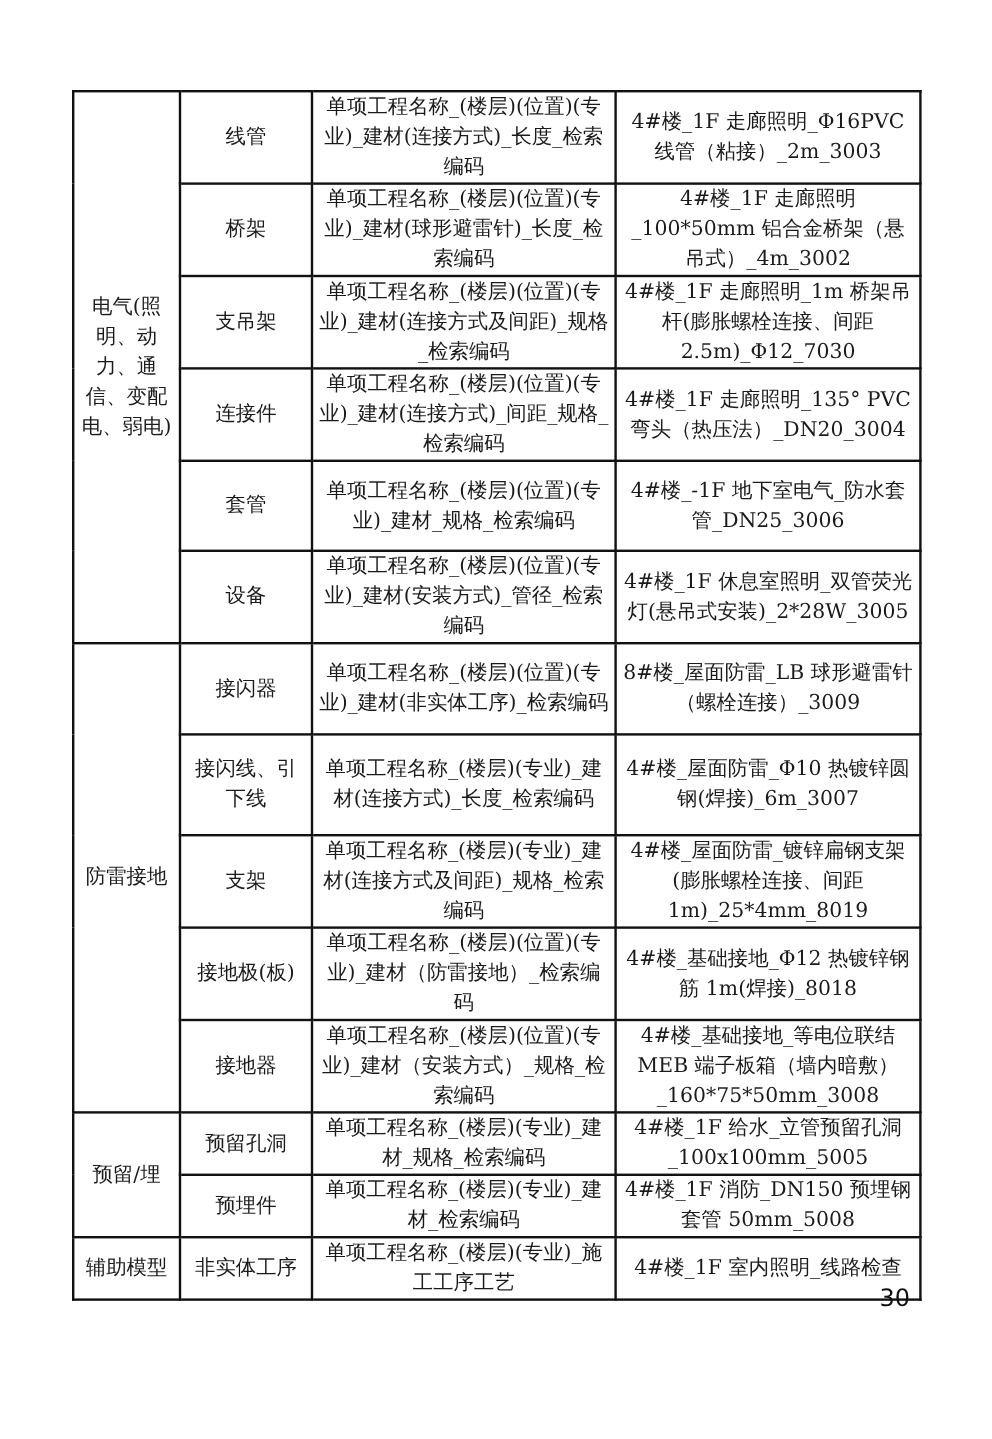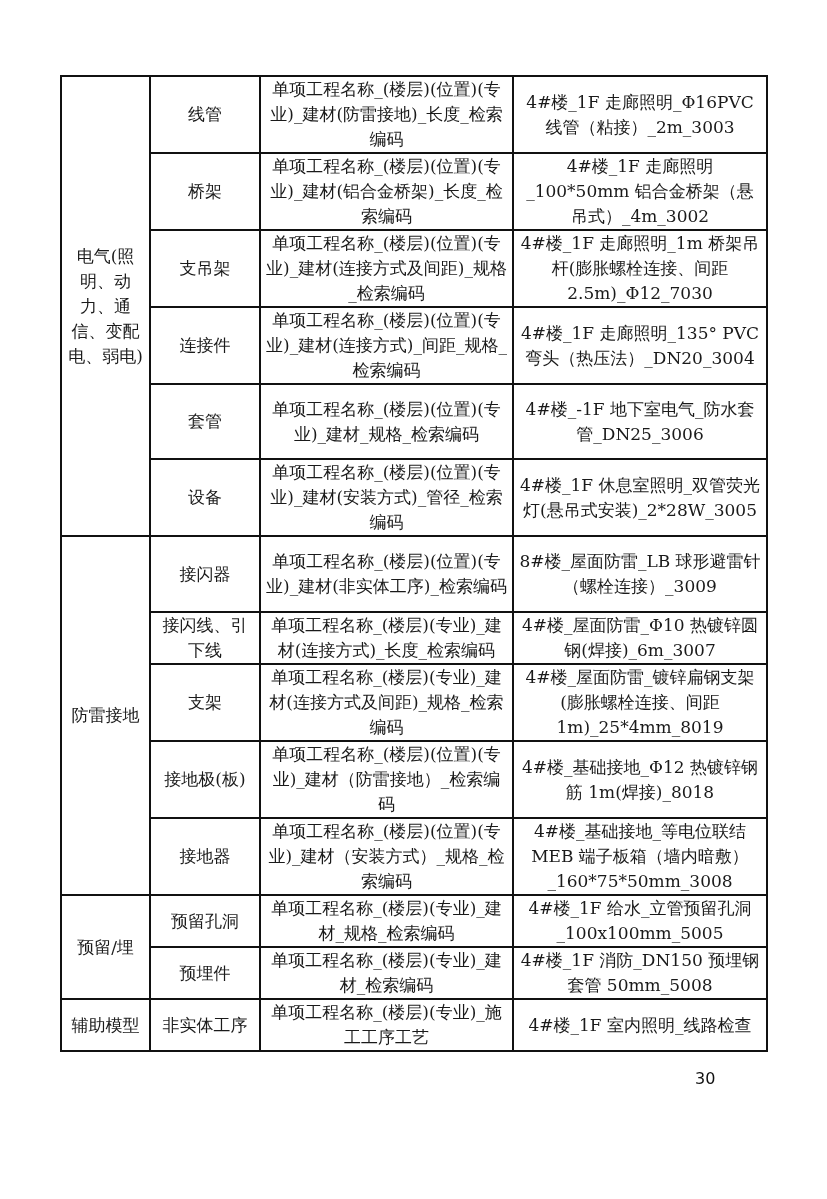--- a/index.html
+++ b/index.html
@@ -6,44 +6,44 @@
     body { width: 827px; height: 1199px; position: relative; overflow: hidden;
            font-family: "DejaVu Serif", "Liberation Serif", serif; color: #1a1a1a; }
     table.spec { position: absolute; left: 60px; top: 75px; width: 706px;
                  border-collapse: collapse; table-layout: fixed; }
     table.spec td { border: 2px solid #111; text-align: center; vertical-align: middle;
                     font-size: 17px; line-height: 25px; padding: 0 4px; overflow: hidden; }
     td.cat { font-size: 17px; line-height: 25px; padding: 0 6px; }
     td.sub { font-size: 17px; margin-left: 44px; }
     td.fmt { padding: 0 8px; }
     td.ex { padding: 0 6px; }
-    .page-number { position: absolute; left: 695px; top: 1069px; font-size: 16px;
+    .page-number { position: absolute; left: 733px; top: 1069px; font-size: 20px;
                    font-family: "DejaVu Sans", "Liberation Sans", sans-serif; color: #111; }
   </style>
 </head>
 <body>
 
 <table class="spec">
   <colgroup>
     <col style="width:89px">
       <col style="width:110px">
       <col style="width:253px">
       <col style="width:254px">
   </colgroup>
   <tbody>
 
     <tr style="height:76px">
       <td class="cat" rowspan="6">电气(照明、动力、通信、变配电、弱电)</td>
       <td class="sub">线管</td>
-      <td class="fmt">单项工程名称_(楼层)(位置)(专业)_建材(防雷接地)_长度_检索编码</td>
+      <td class="fmt">单项工程名称_(楼层)(位置)(专业)_建材(连接方式)_长度_检索编码</td>
       <td class="ex">4#楼_1F 走廊照明_Φ16PVC 线管（粘接）_2m_3003</td>
     </tr>
     <tr style="height:76px">
       <td class="sub">桥架</td>
-      <td class="fmt">单项工程名称_(楼层)(位置)(专业)_建材(铝合金桥架)_长度_检索编码</td>
+      <td class="fmt">单项工程名称_(楼层)(位置)(专业)_建材(球形避雷针)_长度_检索编码</td>
       <td class="ex">4#楼_1F 走廊照明_100*50mm 铝合金桥架（悬吊式）_4m_3002</td>
     </tr>
     <tr style="height:74px">
       <td class="sub">支吊架</td>
       <td class="fmt">单项工程名称_(楼层)(位置)(专业)_建材(连接方式及间距)_规格_检索编码</td>
       <td class="ex">4#楼_1F 走廊照明_1m 桥架吊杆(膨胀螺栓连接、间距 2.5m)_Φ12_7030</td>
     </tr>
     <tr style="height:75px">
       <td class="sub">连接件</td>
       <td class="fmt">单项工程名称_(楼层)(位置)(专业)_建材(连接方式)_间距_规格_检索编码</td>
@@ -59,21 +59,21 @@
       <td class="fmt">单项工程名称_(楼层)(位置)(专业)_建材(安装方式)_管径_检索编码</td>
       <td class="ex">4#楼_1F 休息室照明_双管荧光灯(悬吊式安装)_2*28W_3005</td>
     </tr>
 
     <tr style="height:76px">
       <td class="cat" rowspan="5">防雷接地</td>
       <td class="sub">接闪器</td>
       <td class="fmt">单项工程名称_(楼层)(位置)(专业)_建材(非实体工序)_检索编码</td>
       <td class="ex">8#楼_屋面防雷_LB 球形避雷针（螺栓连接）_3009</td>
     </tr>
-    <tr style="height:52px">
+    <tr style="height:84px">
       <td class="sub">接闪线、引下线</td>
       <td class="fmt">单项工程名称_(楼层)(专业)_建材(连接方式)_长度_检索编码</td>
       <td class="ex">4#楼_屋面防雷_Φ10 热镀锌圆钢(焊接)_6m_3007</td>
     </tr>
     <tr style="height:76px">
       <td class="sub">支架</td>
       <td class="fmt">单项工程名称_(楼层)(专业)_建材(连接方式及间距)_规格_检索编码</td>
       <td class="ex">4#楼_屋面防雷_镀锌扁钢支架(膨胀螺栓连接、间距 1m)_25*4mm_8019</td>
     </tr>
     <tr style="height:75px">

